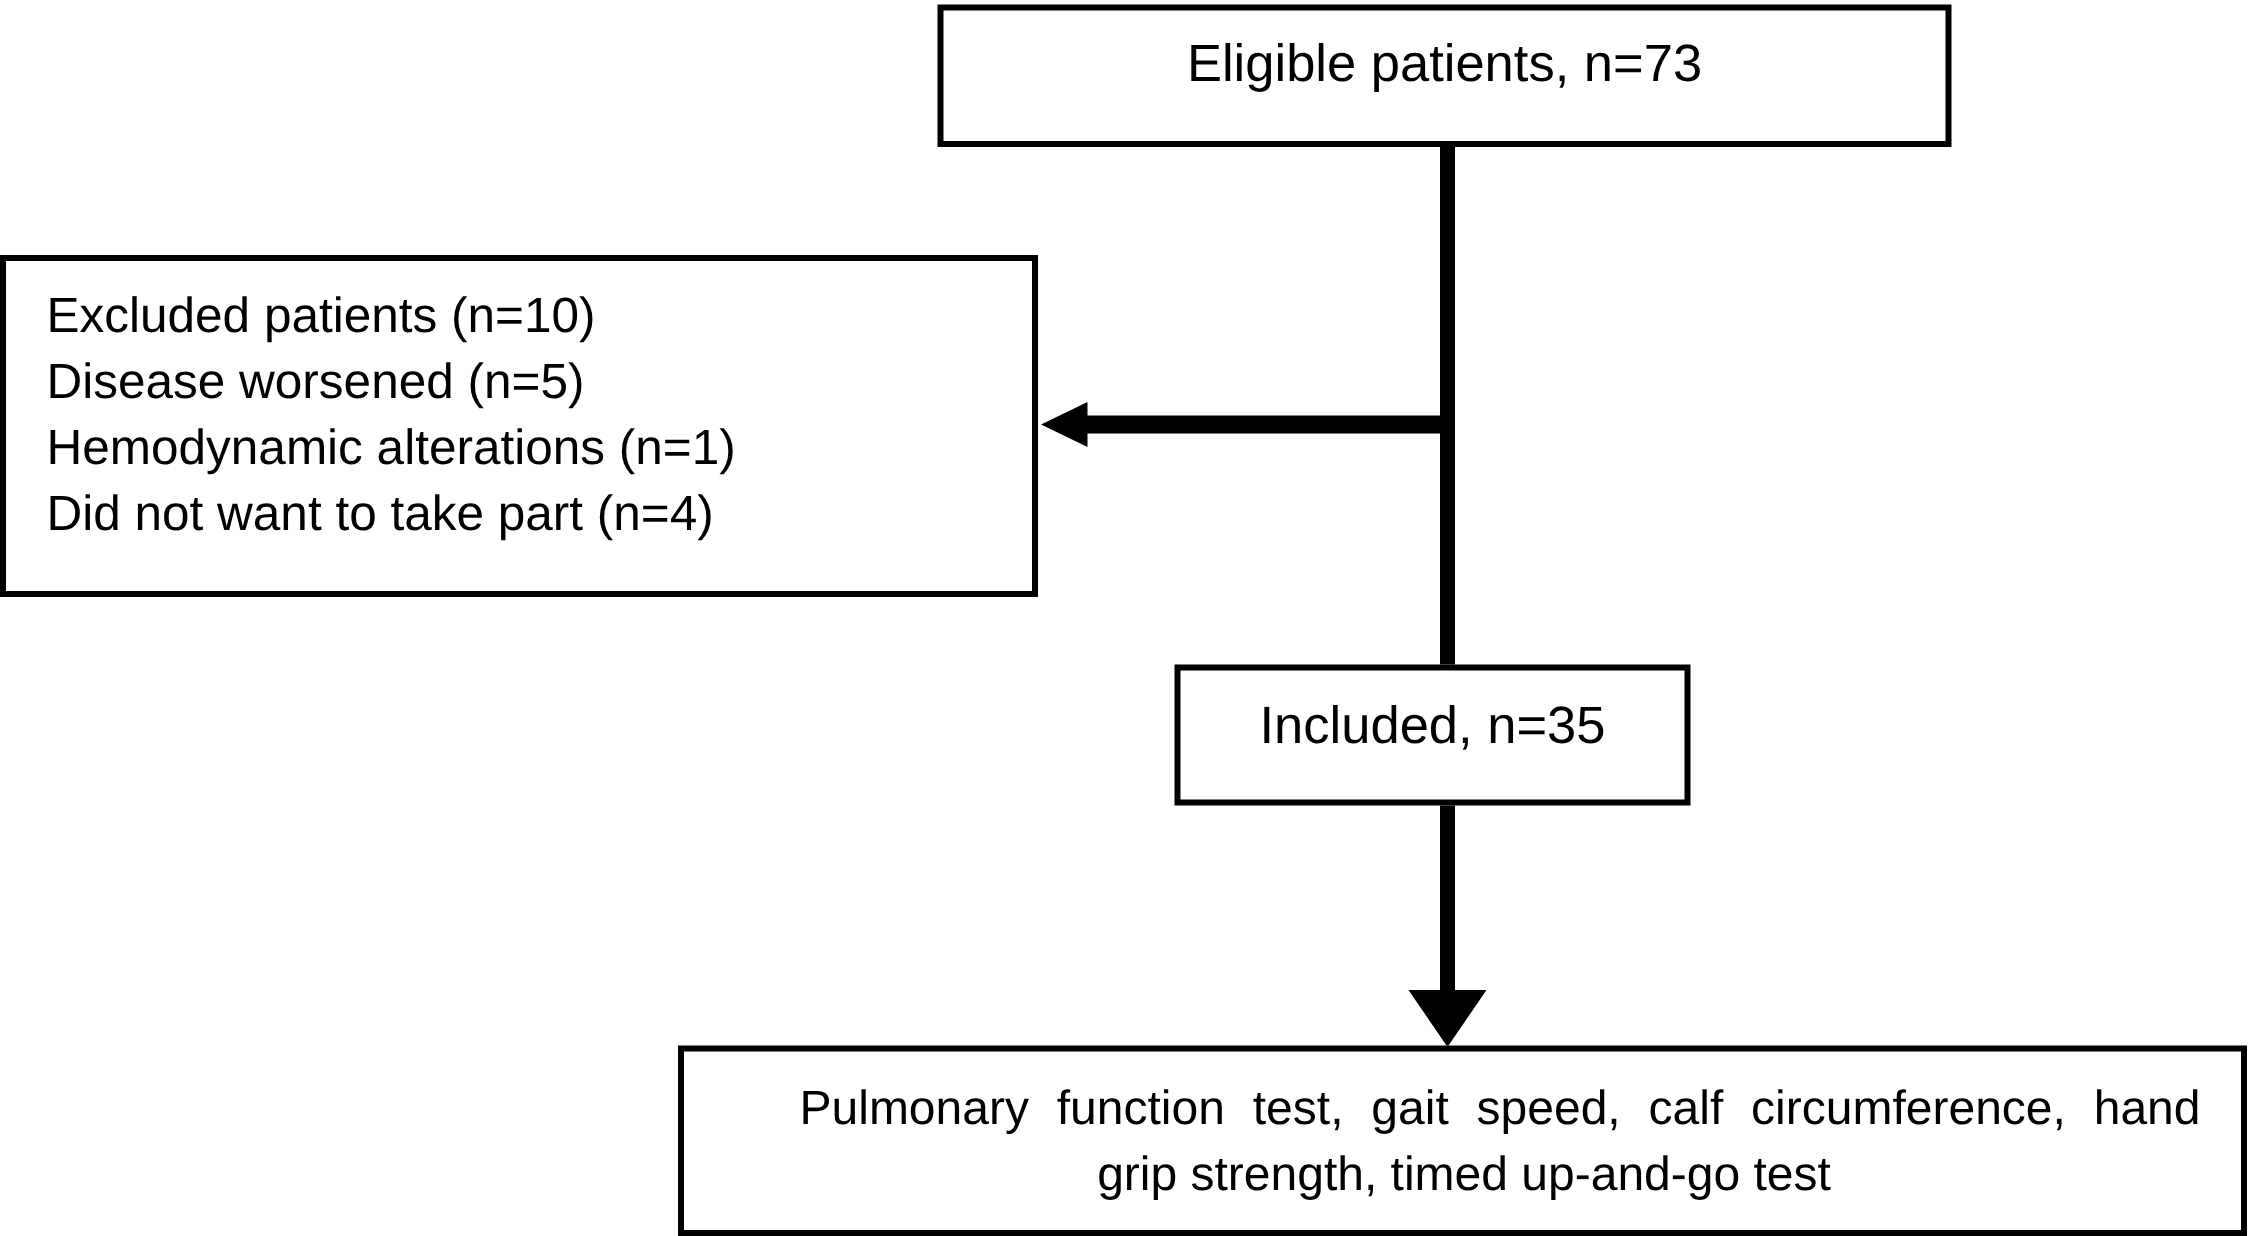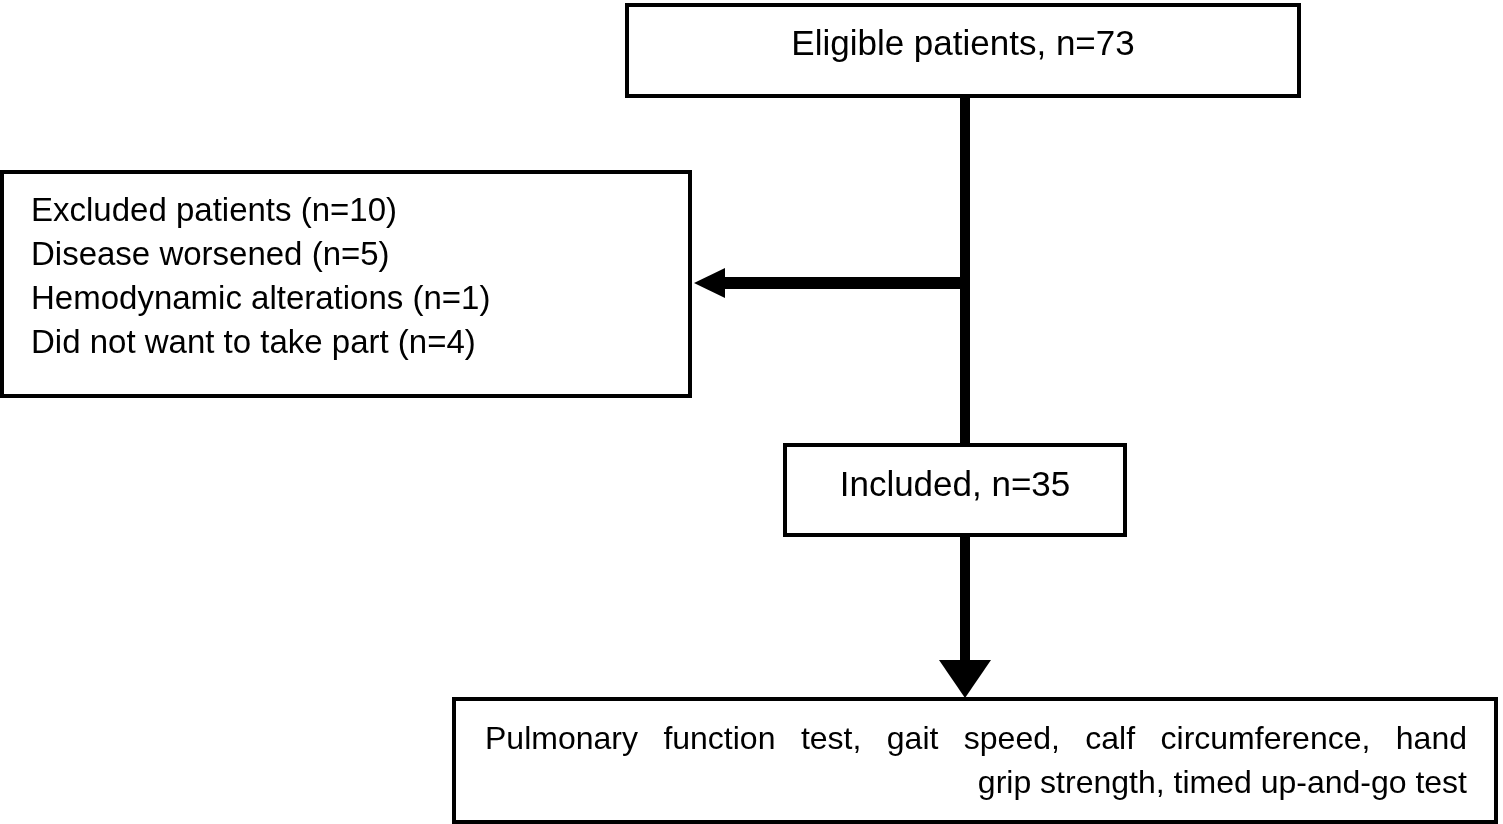--- a/index.html
+++ b/index.html
@@ -92,26 +92,27 @@
     top: 15px;
     left: 29px;
     right: 27px;
     font-size: 32px;
     line-height: 44px;
     text-align: justify;
     text-justify: inter-word;
   }
   #box-outcomes .node-text > span.lastline {
     display: block;
-    text-align: right;
+    text-align: center;
   }
   #box-outcomes .node-text > span.firstline {
     display: block;
     text-align: justify;
     text-align-last: justify;
+    margin-left: 48px;
   }
 
   
   .trunk {
     position: absolute;
     background: #000000;
     z-index: 1;
   }
   
   #trunk-upper {

